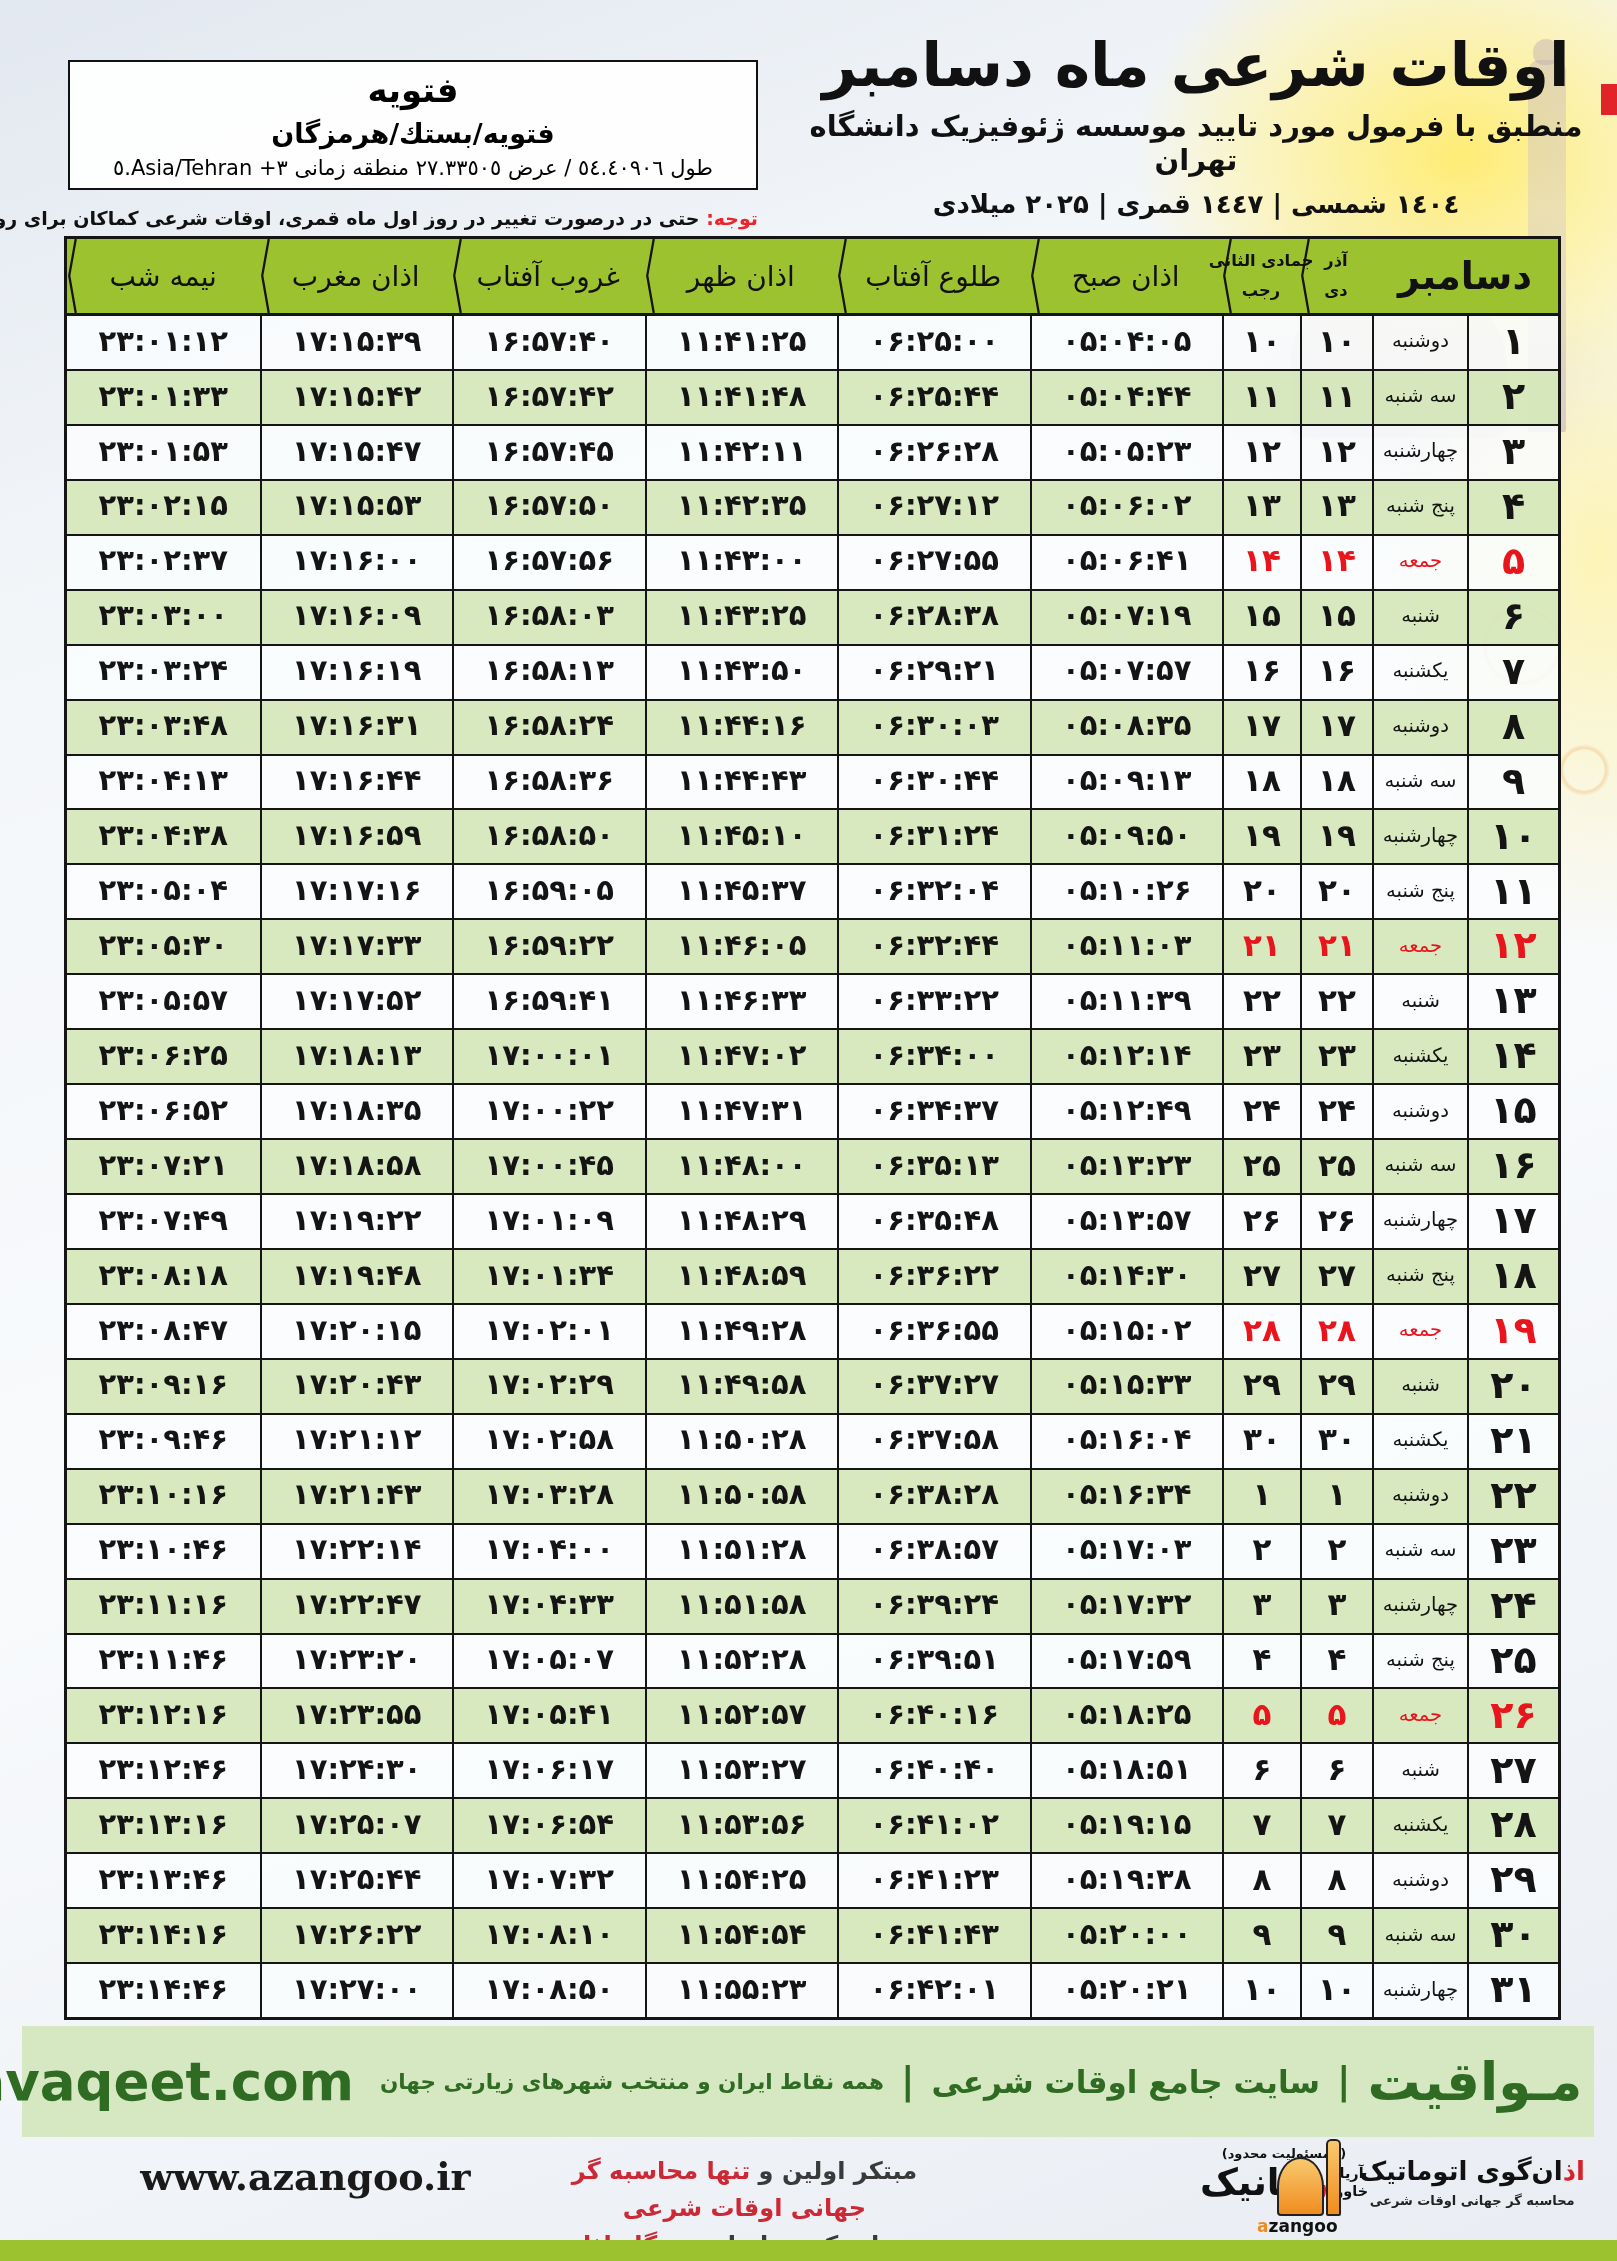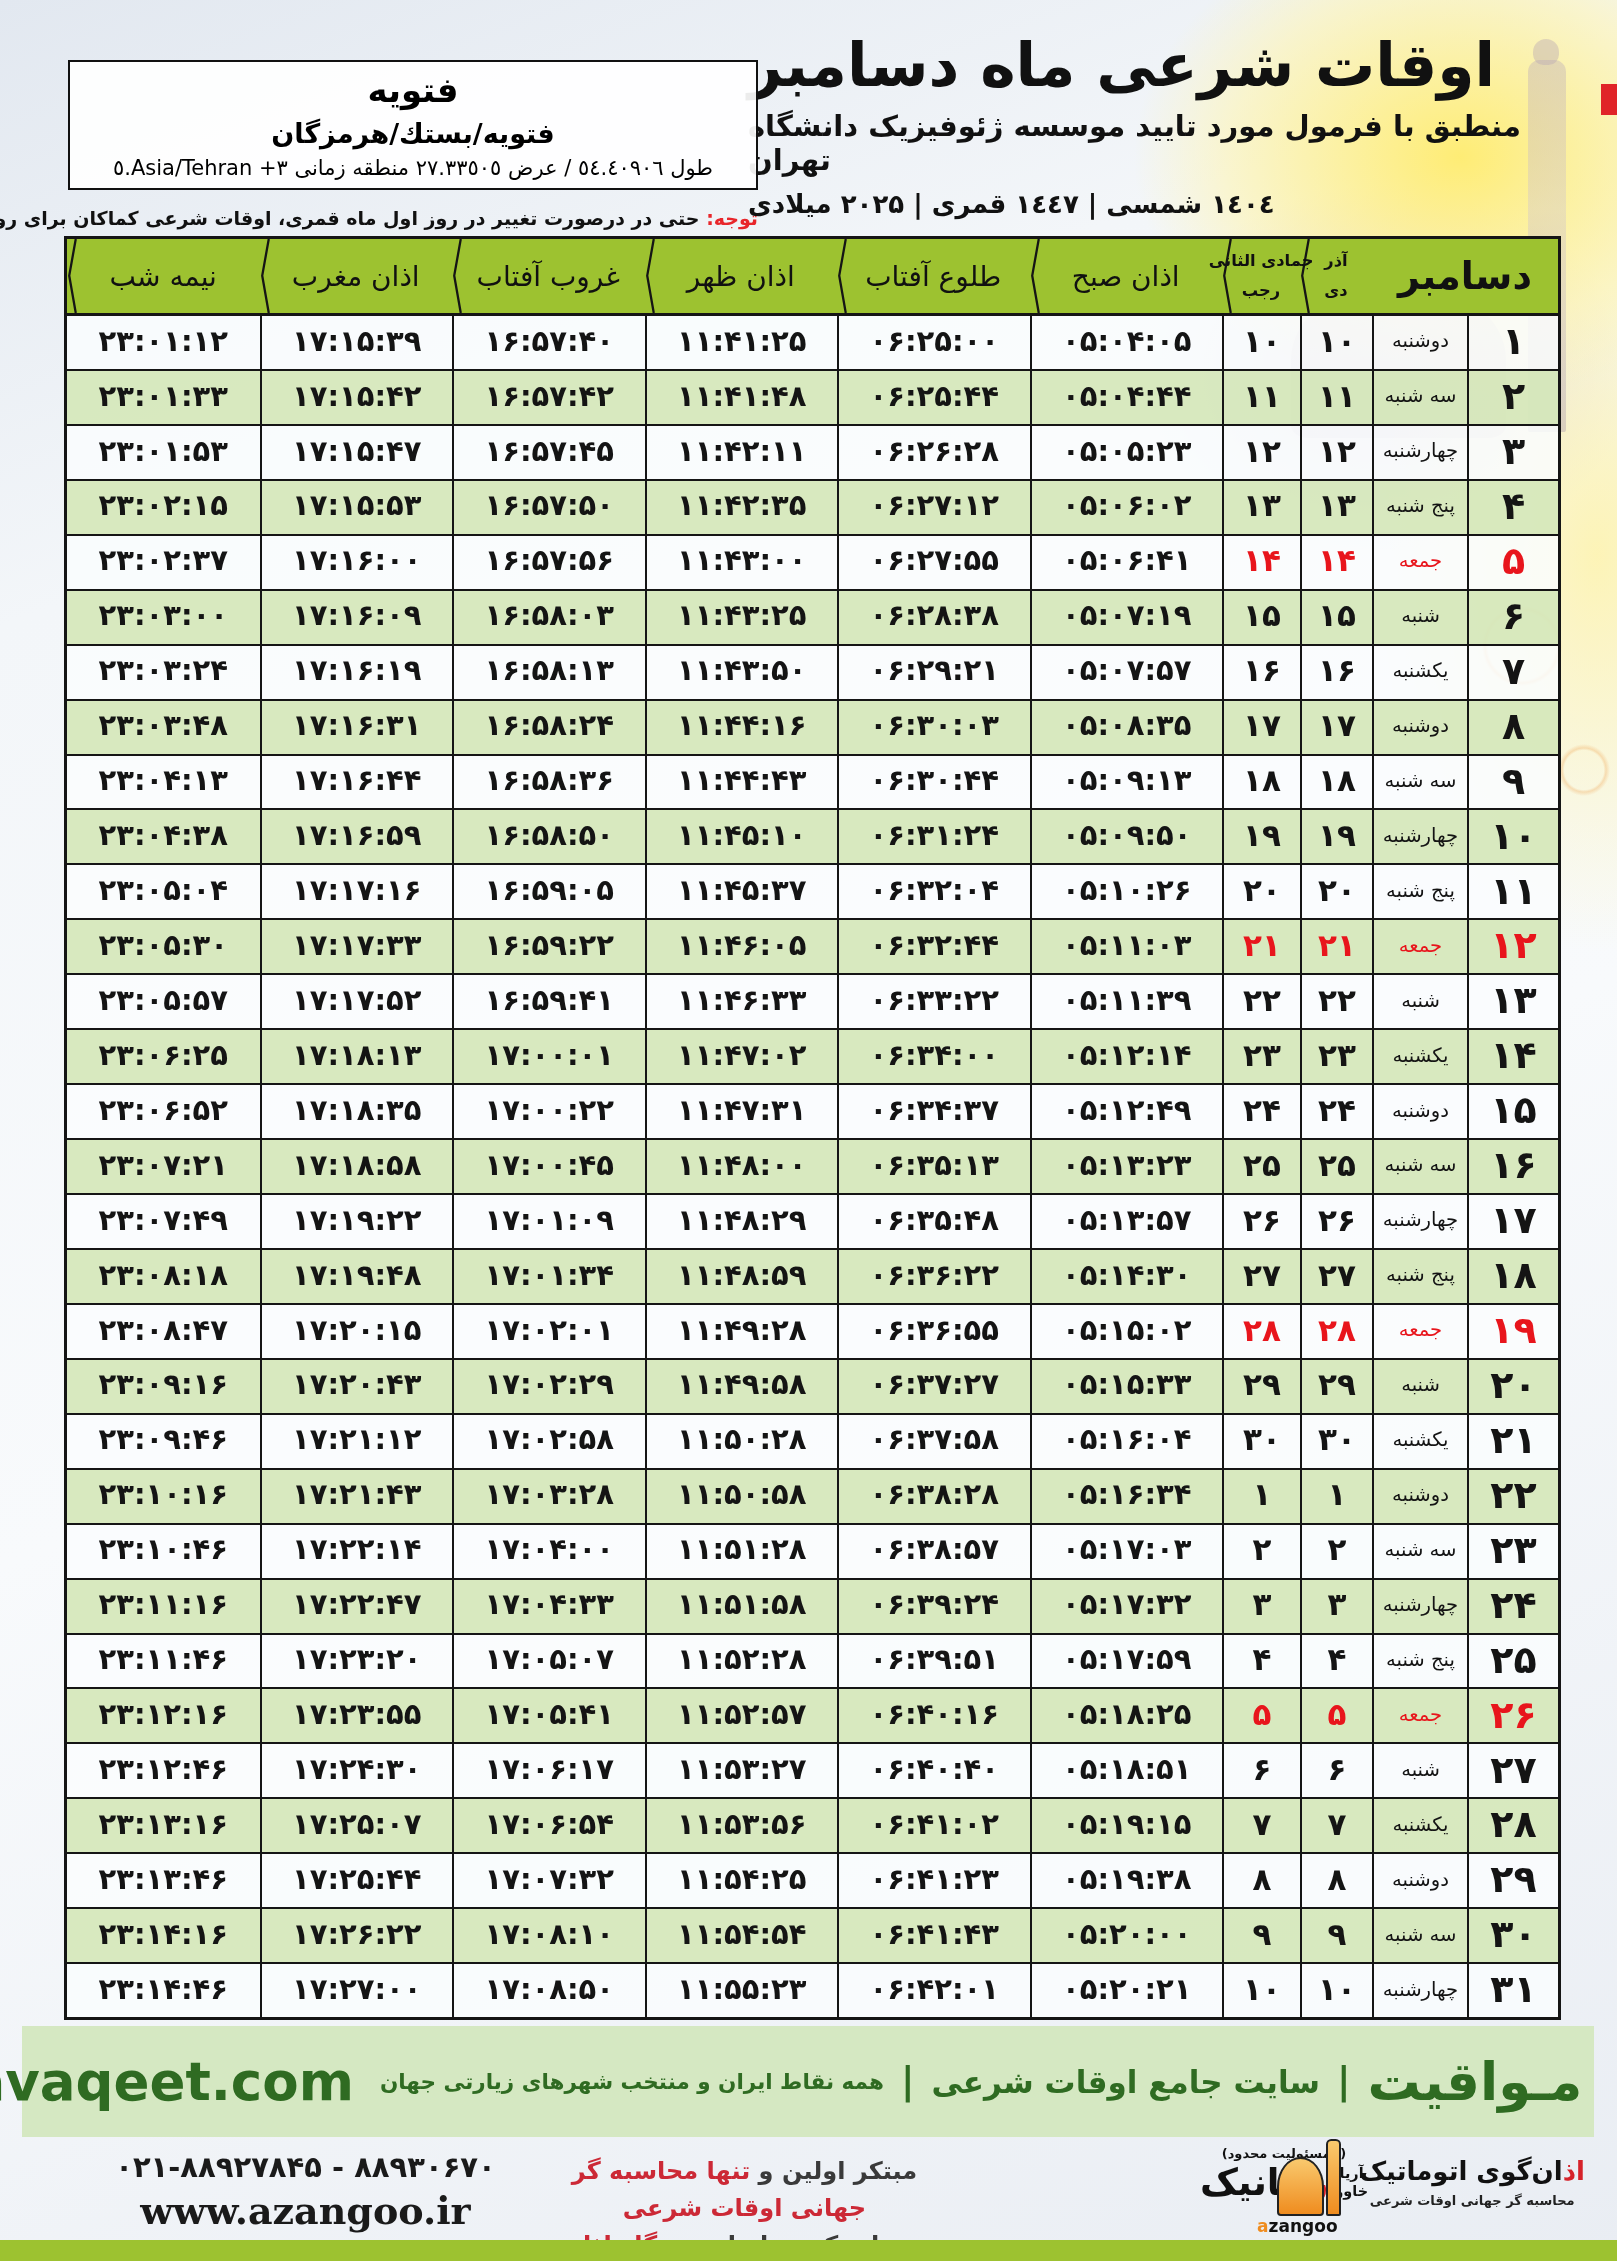--- a/index.html
+++ b/index.html
@@ -16,21 +16,21 @@
       linear-gradient(160deg,#e2e8f0 0%,#f3f6f9 22%,#f8fafc 55%,#e9edf3 100%);}
   .minaret{position:absolute;left:1529px;top:60px;width:38px;height:372px;border-radius:11.7px 11.7px 2.6px 2.6px;
     background:linear-gradient(180deg,#b9a8b8,#cfc4cf 40%,#a795a8);opacity:.38;z-index:0;}
   .minaret-top{position:absolute;left:1534px;top:39px;width:26px;height:26px;border-radius:50% 50% 40% 40%;
     background:#b2a0b2;opacity:.38;z-index:0;}
   .dome-ghost{position:absolute;left:1292px;top:281px;width:215px;height:157px;border-radius:50% 50% 8% 8%;
     background:radial-gradient(ellipse at 50% 30%,#c0aFC5,#9d8aa5);opacity:.22;z-index:0;}
   .red-tab{position:absolute;left:1602px;top:84px;width:15.7px;height:31px;background:#e02428;z-index:3;}
 
   
-  .title-block{position:absolute;top:31px;left:749px;width:822px;text-align:left;z-index:2;color:#111;}
+  .title-block{position:absolute;top:31px;left:786px;width:822px;text-align:center;z-index:2;color:#111;}
   .title-main{font-size:60px;font-weight:bold;line-height:1.15;}
   .title-sub{font-size:29px;font-weight:bold;margin-top:9px;}
   .title-dates{font-size:26px;font-weight:bold;margin-top:11.7px;}
 
   
   .city-box{position:absolute;top:60px;left:69px;width:690px;height:130px;background:rgba(255,255,255,.92);
     border:2.6px solid #111;box-sizing:border-box;display:flex;flex-direction:column;justify-content:space-evenly;
     align-items:center;text-align:center;z-index:2;}
   .city-name{font-size:34px;font-weight:bold;}
   .city-region{font-size:27px;font-weight:bold;}
@@ -562,21 +562,20 @@
       <span class="m-brand">مـواقیت</span>
       <span class="m-bar">|</span>
       <span class="m-site">سایت جامع اوقات شرعی</span>
       <span class="m-bar">|</span>
       <span class="m-cover">همه نقاط ایران و منتخب شهرهای زیارتی جهان</span>
     </div>
     <div class="m-domain">mavaqeet.com</div>
   </div>
 
   <div class="contact">
-    <div class="phone">۰۲۱-۸۸۹۲۷۸۴۵ - ۸۸۹۳۰۶۷۰</div>
     <div class="website">www.azangoo.ir</div>
   </div>
 
   <div class="slogans">
     <div><span class="slg-black">مبتکر اولین و </span><span class="slg-red">تنها محاسبه گر جهانی اوقات شرعی</span></div>
     <div><span class="slg-black">و تولید کننده انواع </span><span class="slg-red">دستگاه اذان گوی تمام خودکار ماهواره ای</span></div>
   </div>
 
   <div class="rayanik">
     <div class="ray-paren">(بامسئولیت محدود)</div>

